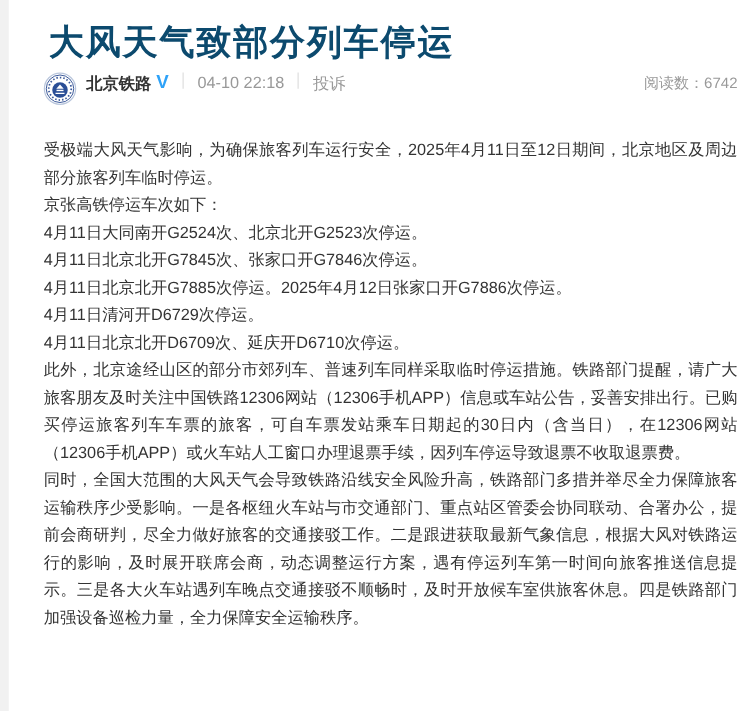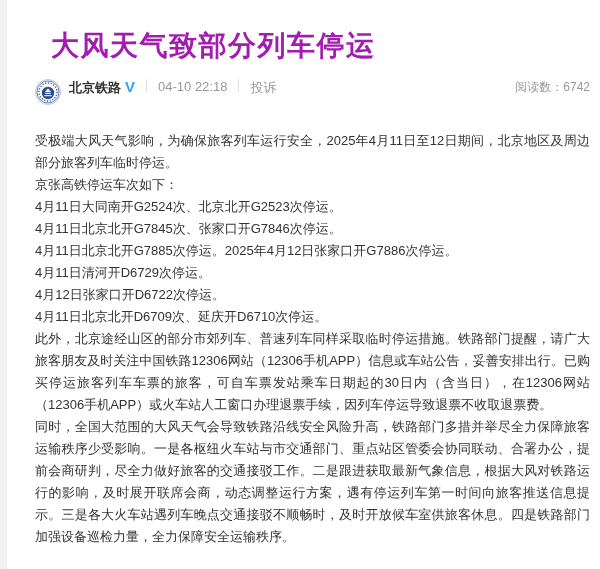--- a/index.html
+++ b/index.html
@@ -12,26 +12,26 @@
   }
   .left-strip {
     position: absolute; left: 0; top: 0;
     width: 7px; height: 569px;
     background: #f1f1f1;
   }
   .article {
     padding: 13px 10px 0 35px;
   }
   .article-title {
-    margin: 16px;
+    margin: 4px;
     font-size: 28px;
     line-height: 34px;
     font-weight: 700;
     letter-spacing: 1.5px;
-    color: #a21caf;
+    color: #0c4a6e;
   }
   .meta-row {
     margin-top: 7px;
     height: 26px;
     display: flex;
     align-items: flex-start;
     font-size: 13px;
     color: #999999;
   }
   .avatar {
@@ -119,19 +119,18 @@
     <span class="read-count"><span>阅读数：</span><span>6742</span></span>
   </div>
 
   <div class="article-body">
       <p>受极端大风天气影响，为确保旅客列车运行安全，2025年4月11日至12日期间，北京地区及周边部分旅客列车临时停运。</p>
       <p>京张高铁停运车次如下：</p>
       <p>4月11日大同南开G2524次、北京北开G2523次停运。</p>
       <p>4月11日北京北开G7845次、张家口开G7846次停运。</p>
       <p>4月11日北京北开G7885次停运。2025年4月12日张家口开G7886次停运。</p>
       <p>4月11日清河开D6729次停运。</p>
-      <p>4月12日张家口开D6722次停运。</p>
       <p>4月11日北京北开D6709次、延庆开D6710次停运。</p>
       <p>此外，北京途经山区的部分市郊列车、普速列车同样采取临时停运措施。铁路部门提醒，请广大旅客朋友及时关注中国铁路12306网站（12306手机APP）信息或车站公告，妥善安排出行。已购买停运旅客列车车票的旅客，可自车票发站乘车日期起的30日内（含当日），在12306网站（12306手机APP）或火车站人工窗口办理退票手续，因列车停运导致退票不收取退票费。</p>
       <p>同时，全国大范围的大风天气会导致铁路沿线安全风险升高，铁路部门多措并举尽全力保障旅客运输秩序少受影响。一是各枢纽火车站与市交通部门、重点站区管委会协同联动、合署办公，提前会商研判，尽全力做好旅客的交通接驳工作。二是跟进获取最新气象信息，根据大风对铁路运行的影响，及时展开联席会商，动态调整运行方案，遇有停运列车第一时间向旅客推送信息提示。三是各大火车站遇列车晚点交通接驳不顺畅时，及时开放候车室供旅客休息。四是铁路部门加强设备巡检力量，全力保障安全运输秩序。</p>
     </div>
 
 </div>
 
 </body></html>

